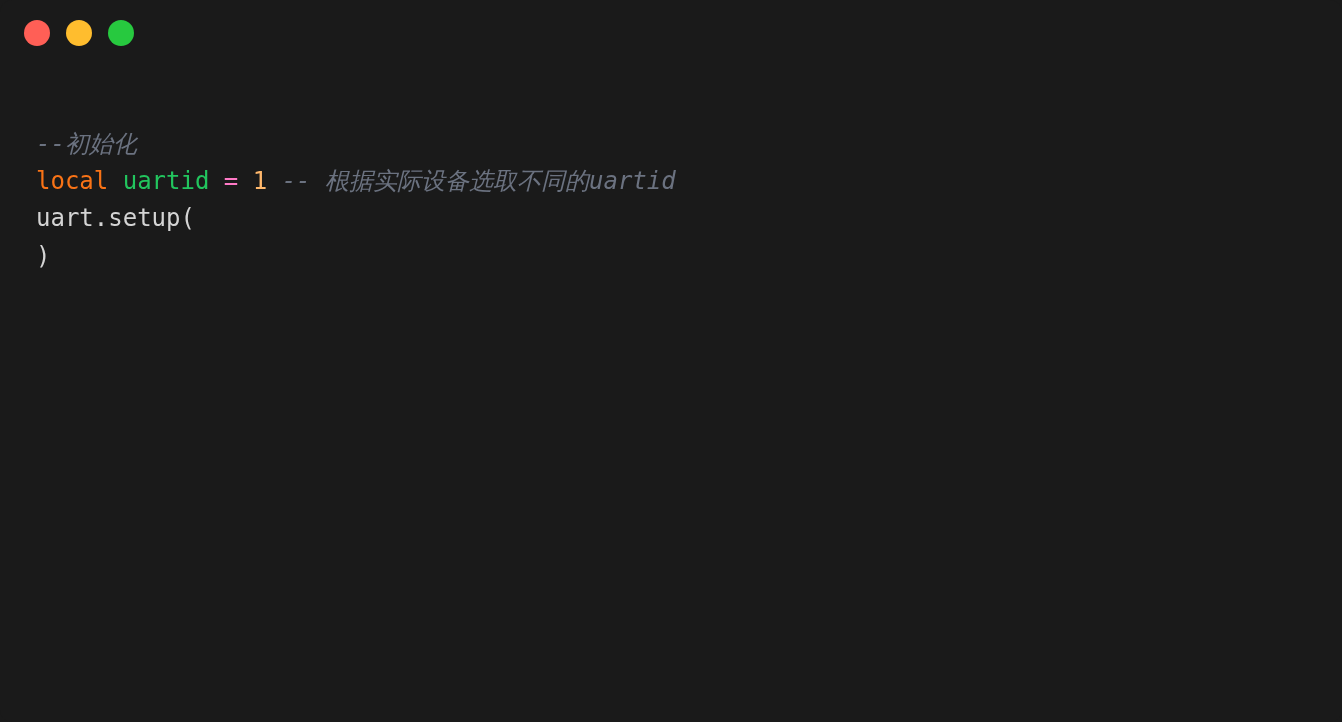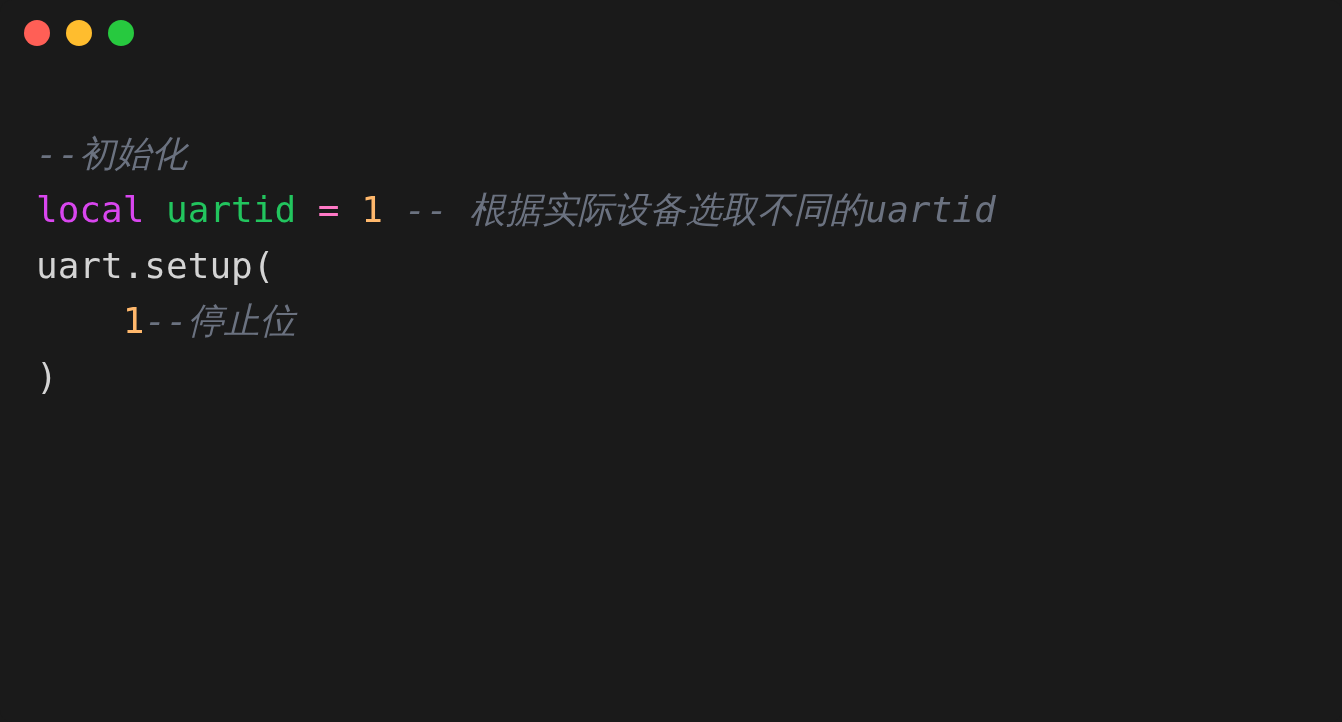--- a/index.html
+++ b/index.html
@@ -44,36 +44,36 @@
     .traffic-light.yellow {
       background: #ffbd2e;
     }
     
     .traffic-light.green {
       background: #27c93f;
     }
     
     .code-area {
       padding: 60px 36px 36px 36px;
-      font-size: 36px;
+      font-size: 24px;
       line-height: 1.55;
       color: #e0e0e0;
     }
     
     .line {
       white-space: pre;
     }
     
     .comment {
       color: #6b7280;
       font-style: italic;
     }
     
     .keyword {
-      color: #d946ef;
+      color: #f97316;
     }
     
     .identifier {
       color: #22c55e;
     }
     
     .number {
       color: #ffb86c;
     }
     
@@ -101,16 +101,15 @@
   <div class="titlebar">
     <div class="traffic-light red"></div>
     <div class="traffic-light yellow"></div>
     <div class="traffic-light green"></div>
   </div>
 
   <div class="code-area">
     <div class="line"><span class="comment">--初始化</span></div>
     <div class="line"><span class="keyword">local</span><span class="identifier"> uartid </span><span class="operator">=</span><span class="number"> 1 </span><span class="comment">-- 根据实际设备选取不同的uartid</span></div>
     <div class="line"><span class="function">uart.setup(</span></div>
-    <div class="line"><span class="indent"></span><span class="number">1</span><span class="comment">--停止位</span></div>
     <div class="line"><span class="punct">)</span></div>
   </div>
 </div>
 
 </body></html>

